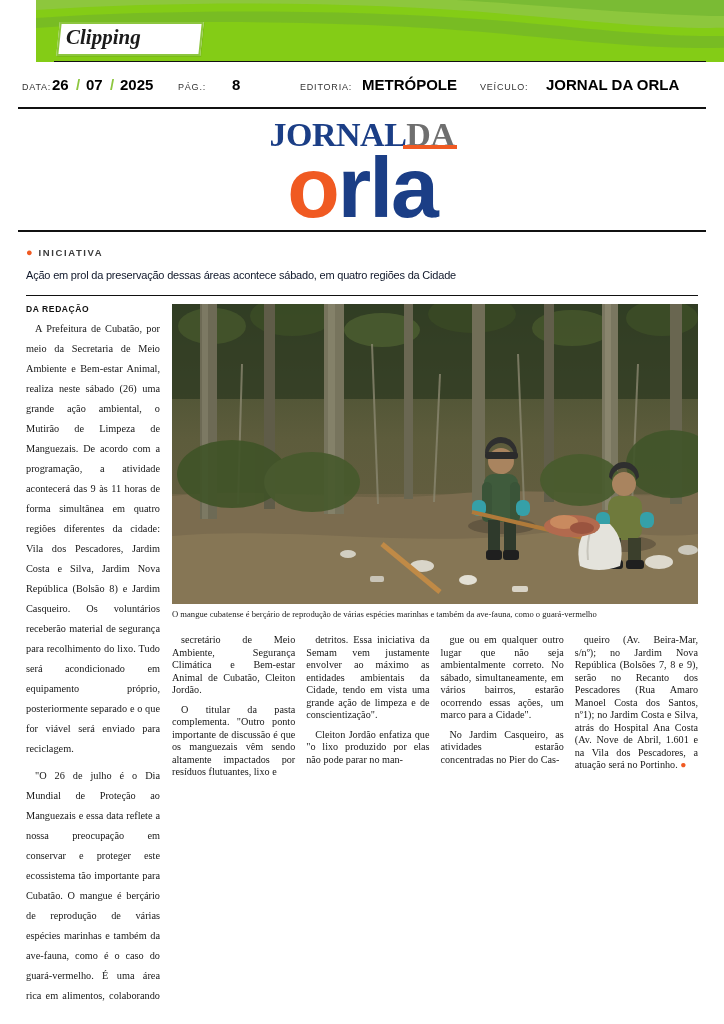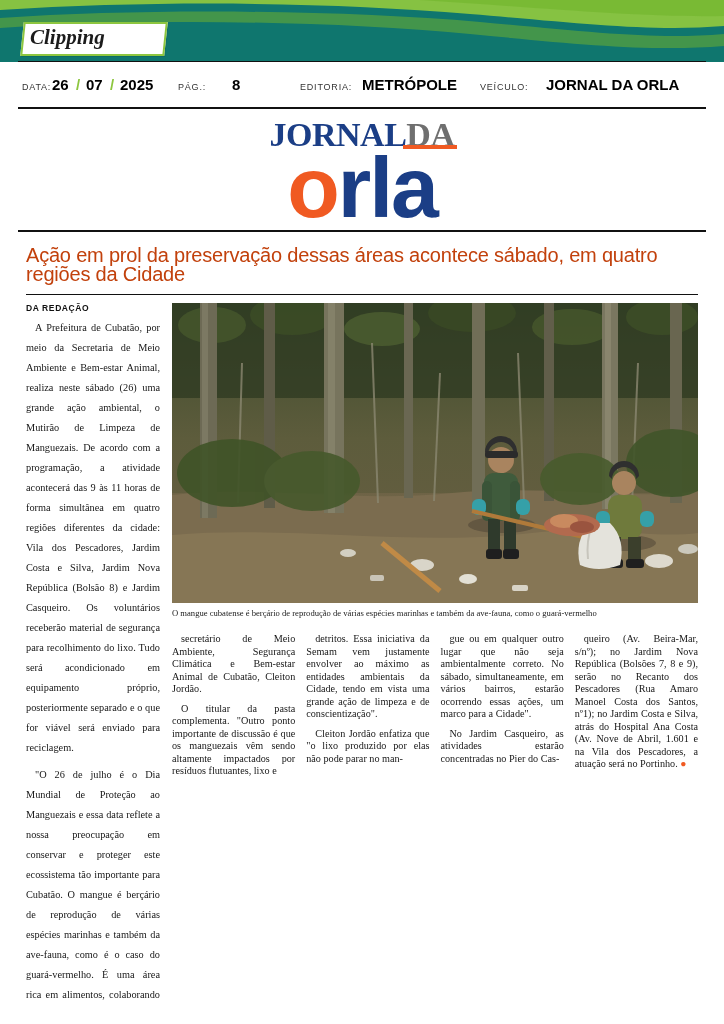--- a/index.html
+++ b/index.html
@@ -17,22 +17,23 @@
     height: 1024px;
     margin: 0 auto;
     background: #ffffff;
     overflow: hidden;
   }
 
   
   .clip-header {
     position: relative;
     height: 62px;
-    background: #0f766e;
+    background: #84cc16;
     overflow: hidden;
+    margin-left: 36px;
   }
   .clip-swoosh {
     position: absolute;
     left: 0; top: 0;
     width: 724px; height: 62px;
   }
   .clip-tag {
     position: absolute;
     left: 22px;
     top: 22px;
@@ -180,23 +181,23 @@
   .headline {
     font-family: "Liberation Sans", sans-serif;
     font-weight: bold;
     font-size: 40px;
     line-height: 45px;
     letter-spacing: -1.3px;
     color: #111111;
     margin: 0 0 10px 0;
   }
   .subhead {
-    font-size: 20px;
+    font-size: 11px;
     line-height: 19px;
-    color: #c2410c;
+    color: #0f172a;
     margin: 0 0 10px 0;
     letter-spacing: -0.2px;
   }
   .rule-head {
     height: 1px;
     background: #111111;
     margin-bottom: 8px;
   }
 
   
@@ -318,20 +319,24 @@
     <div class="mast-top">
       <span>JORNAL</span><span class="mast-da">DA</span>
     </div>
     <div class="mast-bottom">
       <span class="orla-o">o</span><span>rla</span>
     </div>
     <div class="rule-mast"></div>
   </div>
 
   <div class="article">
+    <div class="kicker">
+      <span class="dot">●</span>
+      <span>INICIATIVA</span>
+    </div>
     <p class="subhead">Ação em prol da preservação dessas áreas acontece sábado, em quatro regiões da Cidade</p>
     <div class="rule-head"></div>
 
     <div class="body-wrap">
 
       <div class="col-left">
         <div class="byline">DA REDAÇÃO</div>
         <p class="bodytext">A Prefeitura de Cubatão, por meio da Secretaria de Meio Ambiente e Bem-estar Animal, realiza neste sábado (26) uma grande ação ambiental, o Mutirão de Limpeza de Manguezais. De acordo com a programação, a atividade acontecerá das 9 às 11 horas de forma simultânea em quatro regiões diferentes da cidade: Vila dos Pescadores, Jardim Costa e Silva, Jardim Nova República (Bolsão 8) e Jardim Casqueiro. Os voluntários receberão material de segurança para recolhimento do lixo. Tudo será acondicionado em equipamento próprio, posteriormente separado e o que for viável será enviado para reciclagem.</p>
         <p class="bodytext">"O 26 de julho é o Dia Mundial de Proteção ao Manguezais e essa data reflete a nossa preocupação em conservar e proteger este ecossistema tão importante para Cubatão. O mangue é berçário de reprodução de várias espécies marinhas e também da ave-fauna, como é o caso do guará-vermelho. É uma área rica em alimentos, colaborando muito para o equilíbrio ambiental", diz o</p>
       </div>

